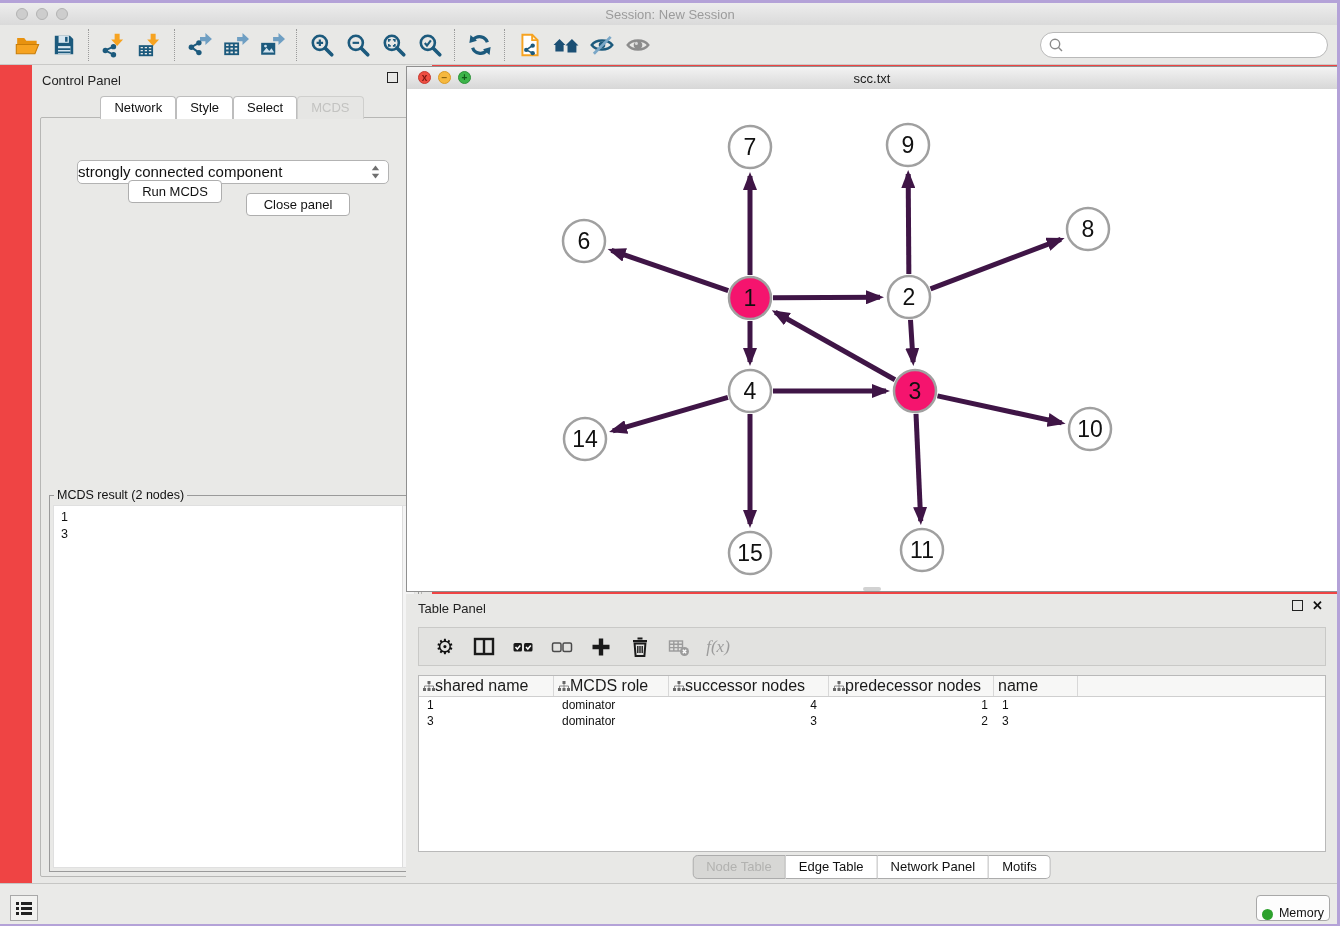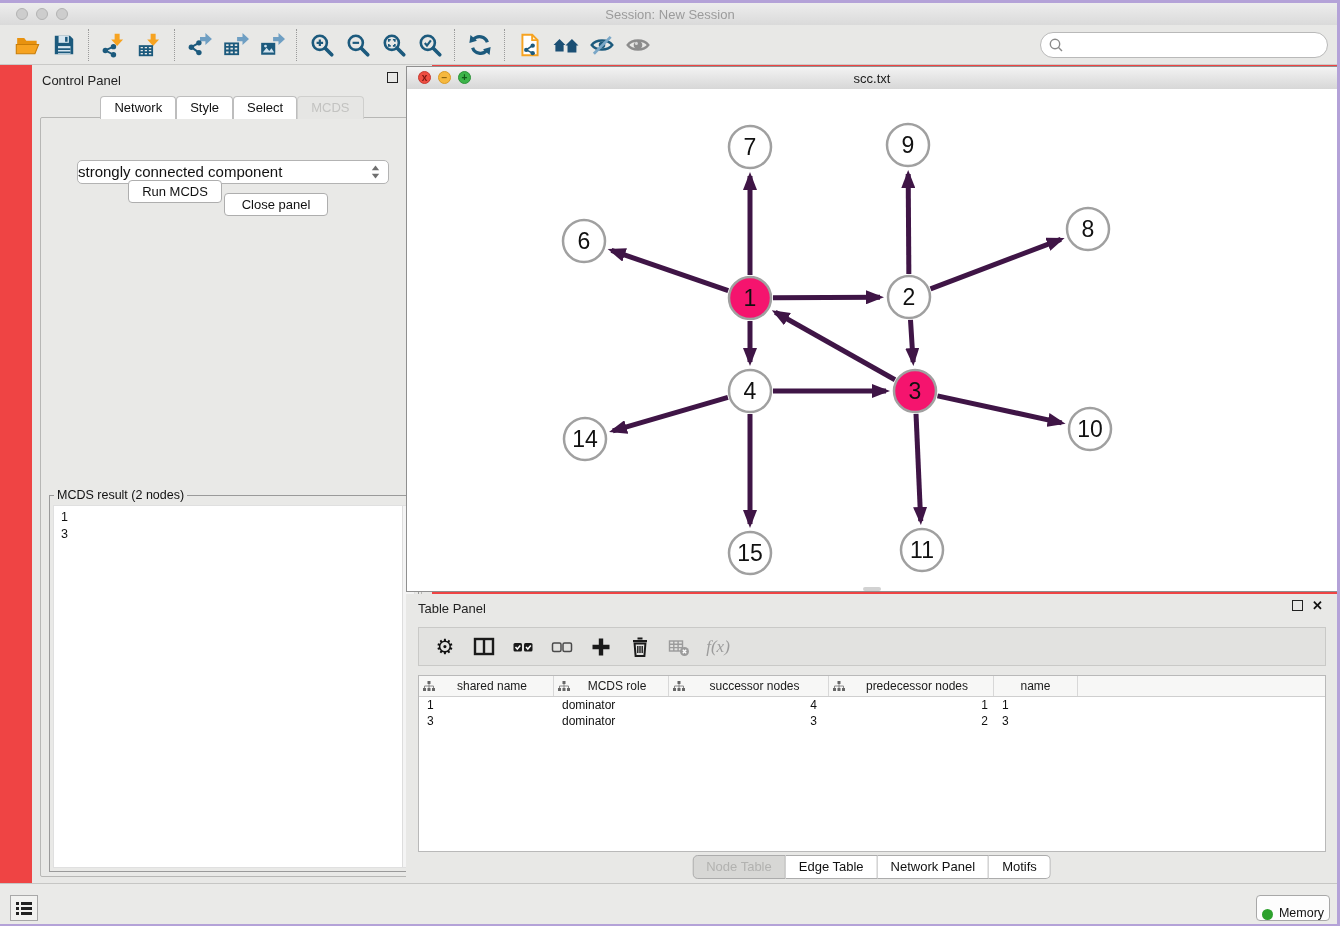--- a/index.html
+++ b/index.html
@@ -31,21 +31,21 @@
   .close-ico{font-size:13px;font-weight:bold;color:#111;line-height:11px;}
   #cp-tabs{position:absolute;left:0;top:31px;width:100%;text-align:center;z-index:2;}
   .cp-tab{display:inline-block;padding:3px 13px 4px;background:#fff;border:1px solid #bdbdbd;border-bottom:none;border-radius:4px 4px 0 0;font-size:13px;color:#111;vertical-align:bottom;}
   .cp-tab.active{background:#e6e6e4;color:#c3c3c1;border-color:#cfcfcd;}
   #cp-content{position:absolute;left:8px;top:52px;width:382px;height:760px;border:1px solid #b7b7b5;background:#e9e9e7;border-radius:2px;box-sizing:border-box;}
   #opt-label{position:absolute;left:0;right:0;top:20px;text-align:center;font-size:13px;color:#1a1a1a;}
   #criterion-select{position:absolute;left:36px;top:42px;width:312px;height:24px;background:#fff;border:1px solid #b3b3b3;border-radius:5px;box-sizing:border-box;font-size:15px;color:#111;line-height:22px;padding-left:0;}
   #criterion-select svg{position:absolute;right:8px;top:4px;width:9px;height:14px;}
   .btn{position:absolute;height:23px;background:#fff;border:1px solid #aeaeae;border-radius:4px;font-size:13px;color:#111;text-align:center;line-height:21px;box-sizing:border-box;}
   #run-btn{left:87px;top:62px;width:94px;}
-  #close-btn{left:183px;top:75px;width:104px;}
+  #close-btn{left:205px;top:75px;width:104px;}
   #result-fs{position:absolute;left:8px;top:370px;width:368px;height:382px;border:1px solid #9a9a9a;margin:0;padding:0;background:#e9e9e7;}
   #result-fs legend{font-size:12.5px;color:#111;margin-left:4px;padding:0 3px;}
   #result-box{position:absolute;left:3px;right:3px;top:3px;bottom:3px;background:#fff;border:1px solid #e0e0e0;}
   #result-scroll{position:absolute;right:0;top:0;bottom:0;width:11px;background:#f4f4f4;border-left:1px solid #ddd;}
   #result-pre{margin:3px 0 0 7px;font-family:"Liberation Sans",sans-serif;font-size:12.5px;line-height:17px;color:#111;white-space:pre;}
 
   
   #network-window{position:absolute;left:406px;top:66px;width:932px;height:526px;border:1px solid #8f8f8f;background:#fff;box-sizing:border-box;}
   #nw-titlebar{position:absolute;left:0;top:0;right:0;height:22px;background:linear-gradient(#f3f3f3,#d7d7d7);border-bottom:1px solid #a6a6a6;}
   .nw-dot{position:absolute;top:4px;width:13px;height:13px;border-radius:50%;font-size:10px;font-weight:bold;text-align:center;line-height:12px;box-sizing:border-box;}
@@ -57,21 +57,21 @@
   
   #table-panel{position:absolute;left:406px;top:594px;width:931px;height:289px;background:#e8e8e6;}
   #tp-toolbar{position:absolute;left:12px;top:33px;width:908px;height:39px;background:#e2e2e0;border:1px solid #c9c9c7;box-sizing:border-box;display:flex;align-items:center;gap:15px;padding-left:14px;}
   .tp-ico{display:flex;align-items:center;justify-content:center;min-width:24px;height:26px;}
   .tp-ico svg{width:22px;height:22px;}
   .gear-glyph{font-family:"DejaVu Sans",sans-serif;font-size:21px;color:#111;line-height:22px;}
   #fx-label{font-family:"Liberation Serif",serif;font-style:italic;font-size:17px;color:#9c9c9c;}
   #tbl{position:absolute;left:12px;top:81px;width:908px;height:177px;background:#fff;border:1px solid #b9b9b9;box-sizing:border-box;overflow:hidden;}
   #tbl-header{display:flex;height:20px;background:#f7f7f6;border-bottom:1px solid #cfcfcf;}
   .th{display:flex;align-items:center;border-right:1px solid #d8d8d8;box-sizing:border-box;padding:0 4px;height:20px;}
-  .th .lbl{flex:1;text-align:center;font-size:12px;color:#1a1a1a;}
+  .th .lbl{flex:1;font-size:16px;color:#1a1a1a;}
   .th svg{width:12px;height:11px;flex:0 0 auto;}
   .tr{display:flex;height:16px;}
   .td{font-size:12px;color:#111;box-sizing:border-box;line-height:16px;overflow:hidden;white-space:nowrap;}
   #tp-tabs{position:absolute;left:50%;transform:translateX(-50%);top:261px;display:flex;}
   .tt{padding:3px 13px 4px;background:#fff;border:1px solid #acacac;border-left:none;font-size:13px;color:#111;}
   .tt:first-child{border-left:1px solid #acacac;border-radius:5px 0 0 5px;}
   .tt:last-child{border-radius:0 5px 5px 0;}
   .tt.active{background:#d7d7d5;color:#b2b2b0;}
 
   

